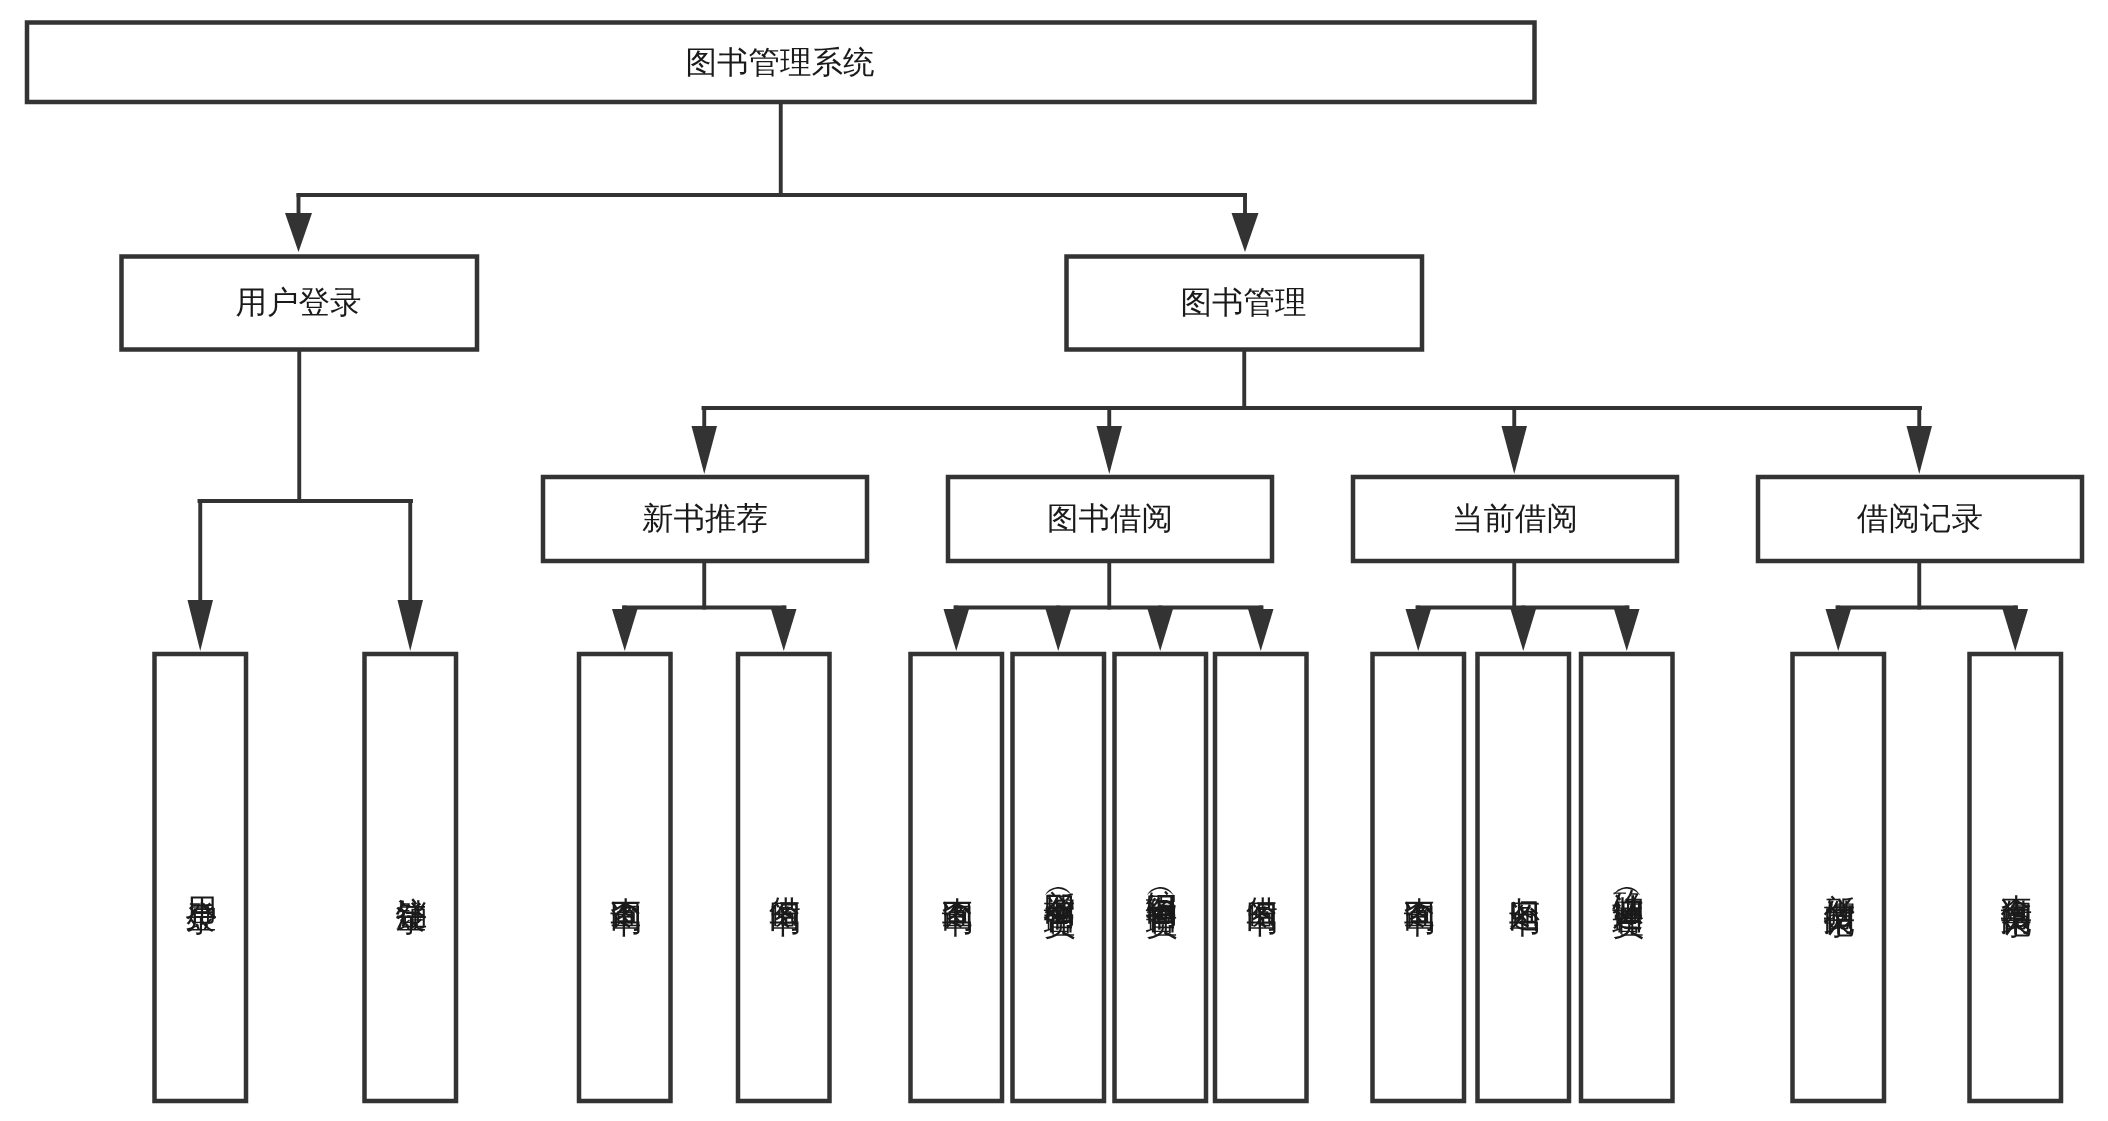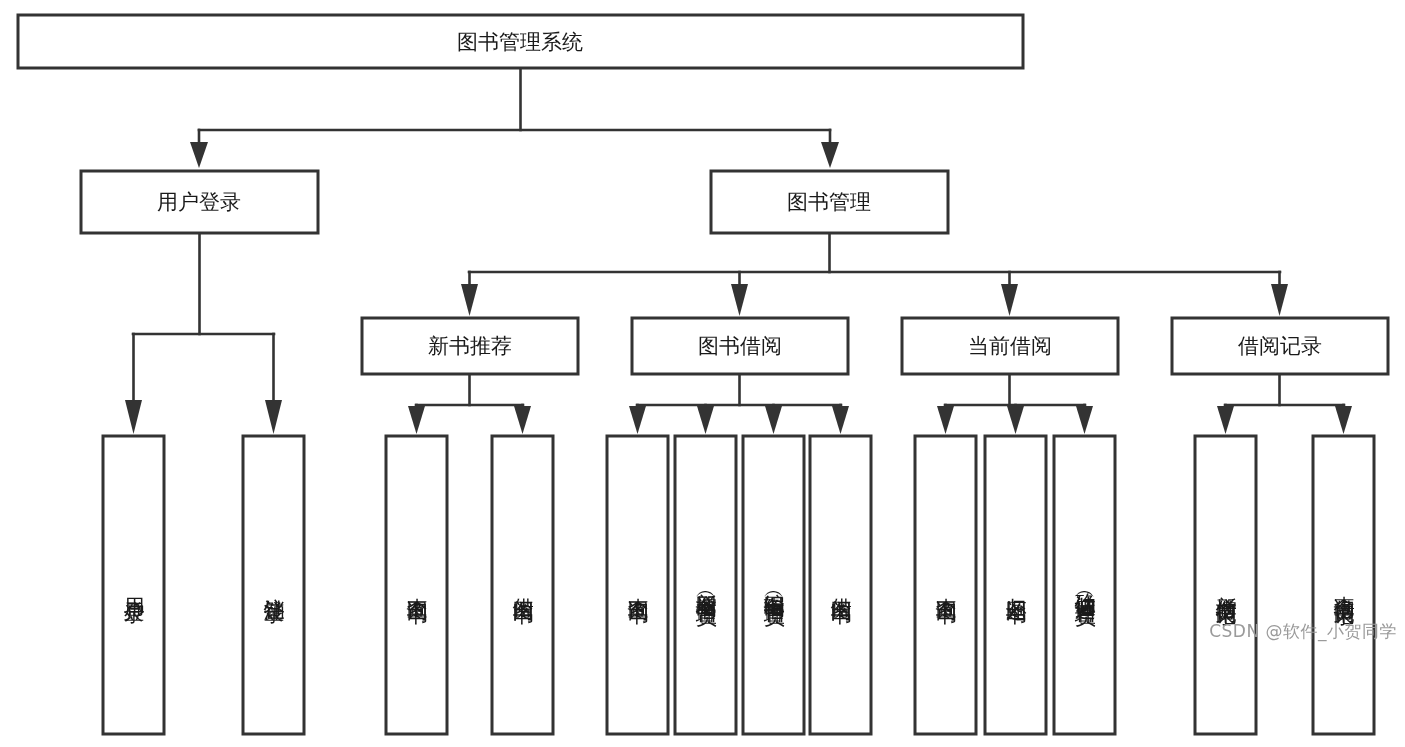--- a/index.html
+++ b/index.html
@@ -255,15 +255,14 @@
     <span class="node-label-v">确认归还（管理员）</span>
   </div>
 
   <div class="vlabel-holder" style="left:1195px; top:436px; width:61px; height:298px;">
     <span class="node-label-v">新增借阅记录</span>
   </div>
   <div class="vlabel-holder" style="left:1313px; top:436px; width:61px; height:298px;">
     <span class="node-label-v">查询借阅记录</span>
   </div>
 
-  <div class="watermark">CSDN @软件_小贺同学</div>
 
 </div>
 
 </body></html>

